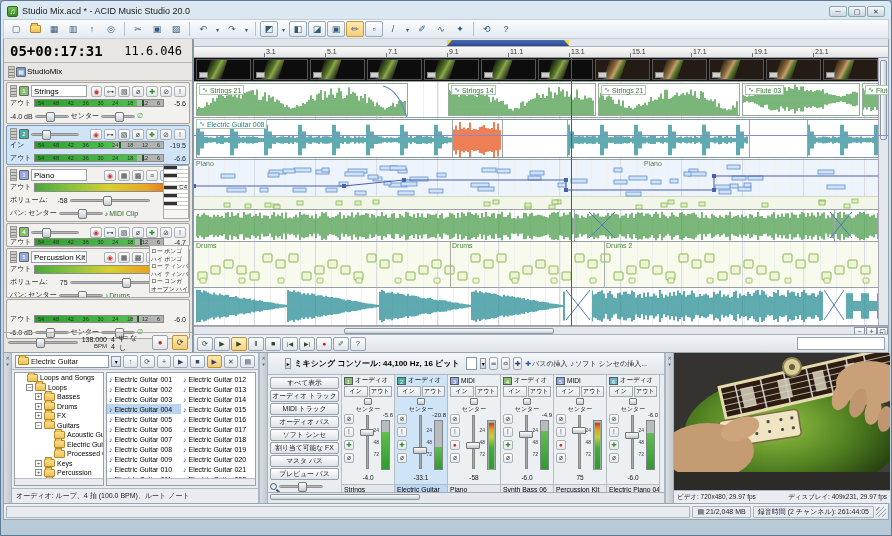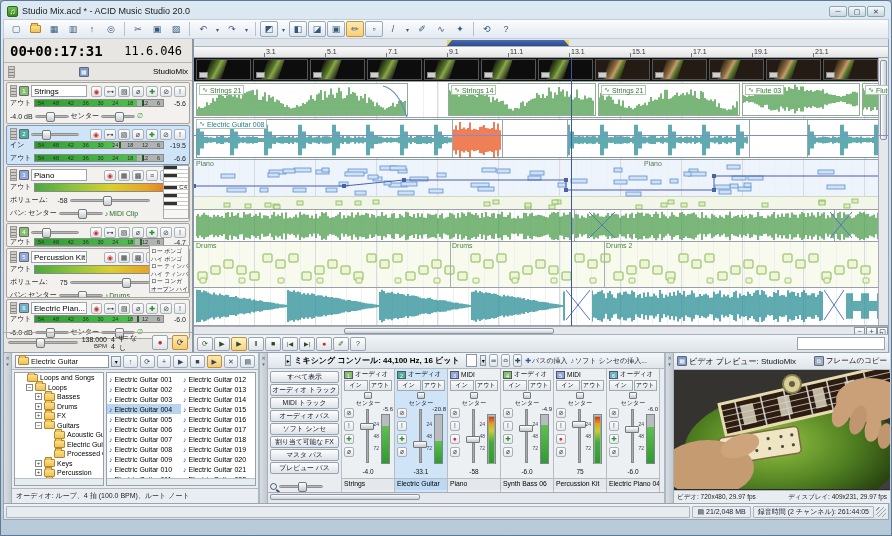--- a/index.html
+++ b/index.html
@@ -15,21 +15,21 @@
 .tbtn{width:18px;height:16px;display:flex;align-items:center;justify-content:center;font-size:9px;color:#345a7a;border:1px solid transparent;border-radius:2px;}
 .tbtn.dd{width:9px;font-size:6px;}
 .tbtn.act{background:linear-gradient(#ffe9b0,#f8cf78);border-color:#c09a40;}
 .tbtn.box{border-color:#9ab;background:linear-gradient(#fff,#dde6ee);}
 .tsep{width:1px;height:14px;background:#b5c1cd;margin:0 3px;}
 .main{display:flex;height:314px;background:#e8e6e1;border:1px solid #98a4b0;border-top:none;}
 .trackpanel{position:relative;width:190px;background:#e8e6e2;border-right:2px solid #8a98a6;flex:none;}
 .timedisp{height:24px;display:flex;align-items:center;justify-content:space-between;padding:0 10px 0 6px;background:#e8e6e2;border-bottom:1px solid #b8b5b0;}
 .td1{font-family:"DejaVu Sans Mono",monospace;font-size:14px;font-weight:bold;color:#000;}
 .td2{font-family:"DejaVu Sans Mono",monospace;font-size:12px;color:#000;}
-.busrow{height:18px;display:flex;align-items:center;gap:1px;padding:0 4px;border-bottom:1px solid #b8b5b0;justify-content:space-between;}
+.busrow{height:18px;display:flex;align-items:center;gap:1px;padding:0 4px;border-bottom:1px solid #b8b5b0;}
 .tracks{position:relative;}
 .trk{position:relative;border:1px solid #a8a5a0;border-radius:2px;background:#f2f1ee;margin:1px 2px 0 2px;overflow:hidden;}
 .trk.sel{background:#cfe4f7;border-color:#7a9ac0;}
 .tgrip{width:7px;height:12px;background:repeating-linear-gradient(#cfccc6 0 2px,#8a8882 2px 3px);border:1px solid #999;}
 .tchip{width:10px;height:10px;border:1px solid #667;border-radius:1px;color:#fff;font-size:6px;text-align:center;line-height:9px;}
 .tname{background:#fff;border:1px solid #9aa5ad;font-size:8px;padding:0 2px;height:12px;line-height:11px;width:56px;white-space:nowrap;overflow:hidden;}
 .ticon{width:12px;height:11px;border:1px solid #aab2ba;border-radius:2px;background:linear-gradient(#fdfdfd,#e2e6ea);font-size:7px;line-height:9px;text-align:center;color:#444;}
 .trow{position:absolute;left:3px;right:3px;display:flex;align-items:center;gap:2px;}
 .mlab{font-size:7px;color:#222;width:22px;flex:none;}
 .meterbar{position:relative;height:8px;flex:1;background:#b2b2b2;border:1px solid #8a8a8a;overflow:hidden;}
@@ -100,21 +100,21 @@
 .tree{width:90px;background:#fff;border:1px solid #98a2ac;overflow:hidden;position:relative;font-size:7px;}
 .trow2{display:flex;align-items:center;gap:2px;height:9.5px;white-space:nowrap;}
 .exp{width:7px;height:7px;border:1px solid #888;background:#fff;font-size:6px;line-height:5px;text-align:center;color:#333;flex:none;}
 .flist{flex:1;background:#fff;border:1px solid #98a2ac;display:flex;overflow:hidden;position:relative;}
 .fcol{width:50%;padding:1px 0;}
 .frow{display:flex;align-items:center;gap:2px;height:10px;font-size:7px;padding:0 2px;white-space:nowrap;overflow:hidden;}
 .frow.sel{background:#b8d4ee;}
 .nicon{color:#2a56b0;font-size:7px;flex:none;}
 .minisb{position:absolute;left:0;right:0;bottom:0;height:7px;background:#e8ecf0;border-top:1px solid #b8c0c8;}
 .estatus{height:15px;font-size:7px;color:#222;display:flex;align-items:center;padding:0 4px;border-top:1px solid #b0b8c0;white-space:nowrap;overflow:hidden;}
-.mixtitle{height:16px;display:flex;align-items:center;gap:3px;padding:0 17px;font-size:8px;background:linear-gradient(#f4f7fa,#dfe5ea);border-bottom:1px solid #b0b8c0;white-space:nowrap;overflow:hidden;}
+.mixtitle{height:22px;display:flex;align-items:center;gap:3px;padding:0 17px;font-size:8px;background:linear-gradient(#f4f7fa,#dfe5ea);border-bottom:1px solid #b0b8c0;white-space:nowrap;overflow:hidden;}
 .mbtnlab{display:flex;align-items:center;gap:1px;font-size:7px;color:#223;}
 .mixbody{flex:1;display:flex;overflow:hidden;}
 .sidecol{width:74px;padding:2px;display:flex;flex-direction:column;gap:1px;border-right:1px solid #b8c0c8;}
 .sbtn{height:12px;border:1px solid #98a2ac;border-radius:2px;background:linear-gradient(#fdfdfd,#dde3e9);font-size:6.8px;text-align:center;line-height:10px;color:#112;white-space:nowrap;overflow:hidden;}
 .zoomrow{margin-top:auto;display:flex;align-items:center;gap:2px;}
 .mag{width:7px;height:7px;border:1.5px solid #456;border-radius:50%;position:relative;}
 .mag::after{content:"";position:absolute;left:5px;top:6px;width:4px;height:1.5px;background:#456;transform:rotate(40deg);}
 .strips{flex:1;display:flex;overflow:hidden;}
 .strip{width:53px;flex:none;border-right:1px solid #b5bcc2;background:#edf0f3;position:relative;font-size:6.5px;}
 .strip.sel{background:#cfe4f7;}
@@ -188,21 +188,21 @@
       <span class="tbtn">∿</span>
       <span class="tbtn">✦</span>
       <span class="tsep"></span>
       <span class="tbtn">⟲</span>
       <span class="tbtn">?</span>
     </div>
 
   <div class="main">
     <div class="trackpanel">
       <div class="timedisp">
-        <span class="td1">00+00:17:31</span>
+        <span class="td1">05+00:17:31</span>
         <span class="td2">11.6.046</span>
       </div>
       <div class="busrow">
         <span class="tgrip"></span>
         <span class="tchip" style="background:#7a9ac8">▦</span>
         <span style="font-size:8px">StudioMix</span>
       </div>
       <div class="tracks" id="tracks">
           <div class="trk" style="height: 42px;">
             <div class="trow" style="top: 2px;">
@@ -406,33 +406,20 @@
               <span class="hsl" style="width: 44px;">
                 <span class="hthumb" style="left: 18px;"></span>
               </span>
               <span class="tag">
                 <span>♪</span>
                 <span>Drums</span>
               </span>
             </div>
           </div>
           <div class="trk" style="height: 40px;">
-            <div class="trow" style="top: 2px;">
-              <span class="tgrip"></span>
-              <span class="tchip" style="background: rgb(111, 179, 201);">6</span>
-              <span class="tname">Electric Pian...</span>
-              <span style="flex: 1 1 0%;"></span>
-              <span class="ticon" style="color: rgb(204, 51, 51);">◉</span>
-              <span class="ticon" style="color: rgb(68, 68, 68);">⊶</span>
-              <span class="ticon" style="color: rgb(68, 68, 68);">▧</span>
-              <span class="ticon" style="color: rgb(68, 68, 68);">ø</span>
-              <span class="ticon" style="color: rgb(42, 138, 42);">✚</span>
-              <span class="ticon" style="color: rgb(68, 68, 68);">⊘</span>
-              <span class="ticon" style="color: rgb(68, 68, 68);">!</span>
-            </div>
             <div class="trow" style="top: 14px;">
               <span class="mlab">アウト</span>
               <span class="meterbar">
                 <span class="mfill" style="width: 76%;"></span>
                 <span class="mpeak" style="left: calc(76% + 5px);"></span>
                 <span class="mscale">
                   <span>54</span>
                   <span>48</span>
                   <span>42</span>
                   <span>36</span>
@@ -1320,28 +1307,20 @@
         </div>
         <div class="hscroll" style="height:11px">
             <div class="sthumb" style="left:2px;width:150px"></div>
           </div>
       </div>
     </div>
 
     <div class="panel" style="width:226px">
       <div class="pstrip">✕<br>▾</div>
       <div class="pbody">
-        <div class="phead">
-          <span class="tchip" style="background:#7a9ac8">▦</span>
-          <span>ビデオ プレビュー: StudioMix</span>
-          <span style="margin-left:auto;display:flex;align-items:center;gap:2px">
-            <span class="tchip" style="background:#9ab0c6">⧉</span>
-            <span style="font-size:7.5px">フレームのコピー</span>
-          </span>
-        </div>
         <div style="flex:1;background:#2d2b28">
           <svg width="216" height="119" viewBox="0 0 216 119">
             <defs>
               <radialGradient id="gbody" cx="0.42" cy="0.42" r="0.75">
                 <stop offset="0" stop-color="#93c243"></stop>
                   <stop offset="0.5" stop-color="#4e7d20"></stop>
                   <stop offset="1" stop-color="#111e07"></stop>
               </radialGradient>
             </defs>
             <rect x="0" y="0" width="216" height="119" fill="#35332f"></rect>

